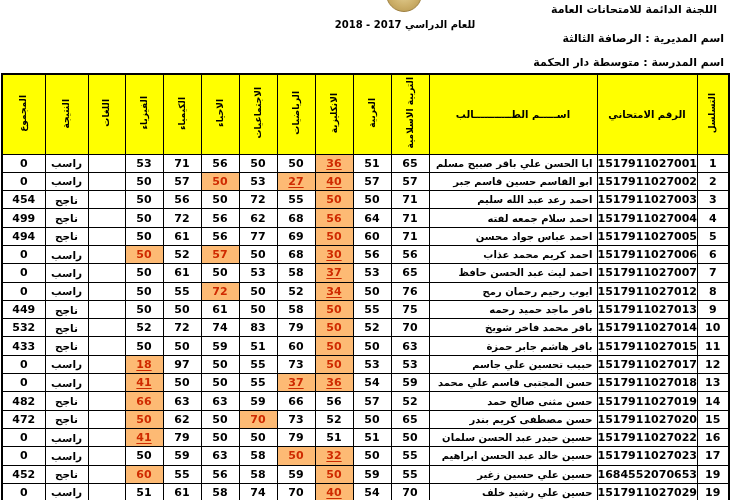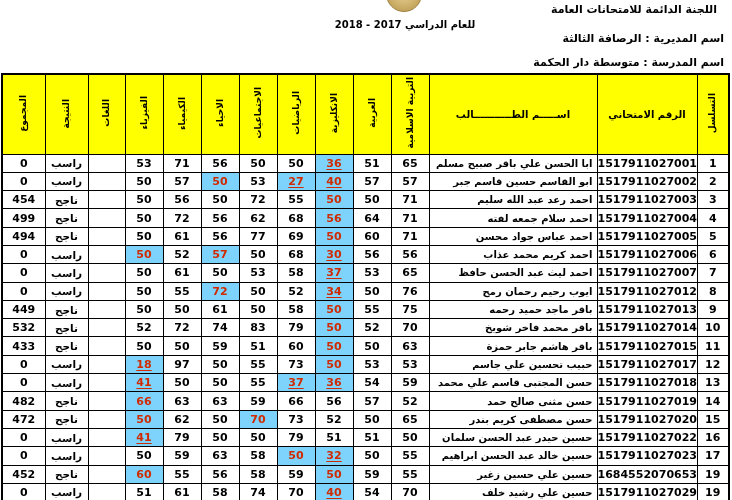--- a/index.html
+++ b/index.html
@@ -51,21 +51,21 @@
     max-height:76px; white-space:nowrap;
   }
   tbody tr { height:18.3px; }
   tbody td {
     text-align:center; vertical-align:middle;
     font-size:11px; font-weight:bold; white-space:nowrap;
   }
   td.col-name { text-align:right; padding-right:4px; font-size:10px; }
   td.col-exam_no { direction:ltr; font-size:11px; }
   td.col-result { font-size:10.5px; }
-  td.hl { background:#7dd3fc; color:#cf2a00; }
+  td.hl { background:#fdba74; color:#cf2a00; }
   td.fail { text-decoration:underline; text-underline-offset:2px; }
 
   
   .col-serial   { width:32px; }
   .col-exam_no  { width:100px; }
   .col-name     { width:168px; }
   .col-islamic, .col-arabic, .col-english, .col-math,
   .col-social, .col-biology, .col-chemistry, .col-physics { width:38px; }
   .col-languages { width:37px; }
   .col-result   { width:43px;margin-top:18px; }

